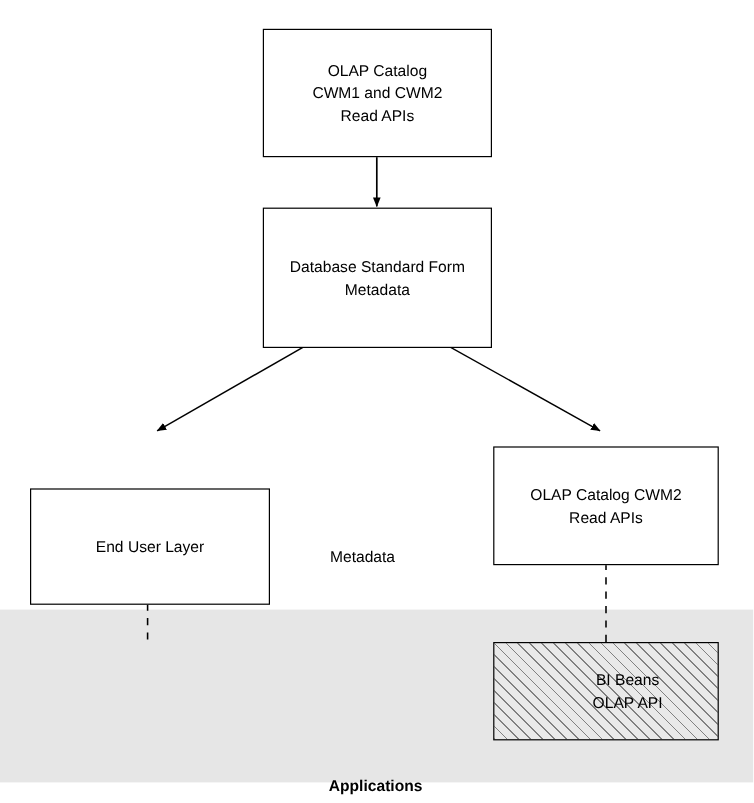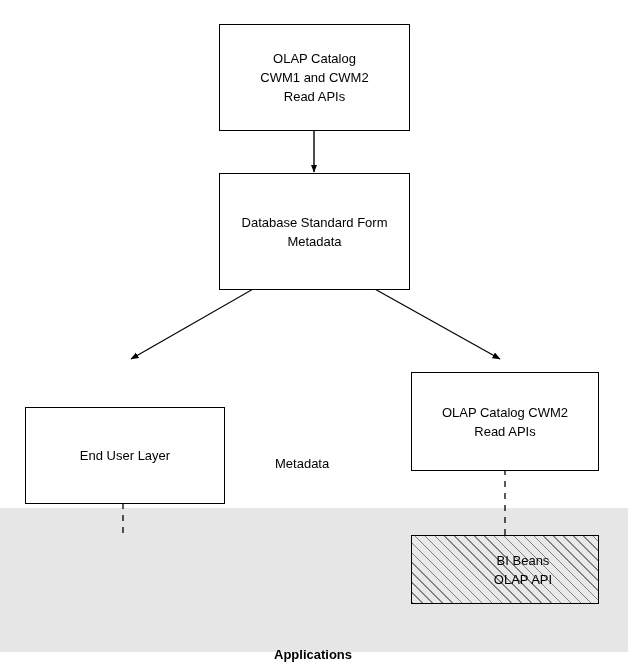--- a/index.html
+++ b/index.html
@@ -109,21 +109,21 @@
   <div class="box" style="left:25px; top:362px; width:200px; height:97px;margin-top:45px;">
     <span class="box-text">End User Layer</span>
   </div>
 
   <div class="box" style="left:411px; top:372px; width:188px; height:99px;">
     <span class="box-text">OLAP Catalog CWM2
 Read APIs</span>
   </div>
 
 
-  <div class="box hatched" style="left:411px; top:535px; width:188px; height:69px;padding-left:36px;">
+  <div class="box hatched" style="left:411px; top:535px; width:188px; height:82px;padding-left:36px;">
     <span class="box-text">BI Beans
 OLAP API</span>
   </div>
 
   <div class="label" style="left:275px; top:456px;">Metadata</div>
 
   <div class="label" style="left:274px; top:647px;font-weight:bold;">Applications</div>
 
 </div>
 

